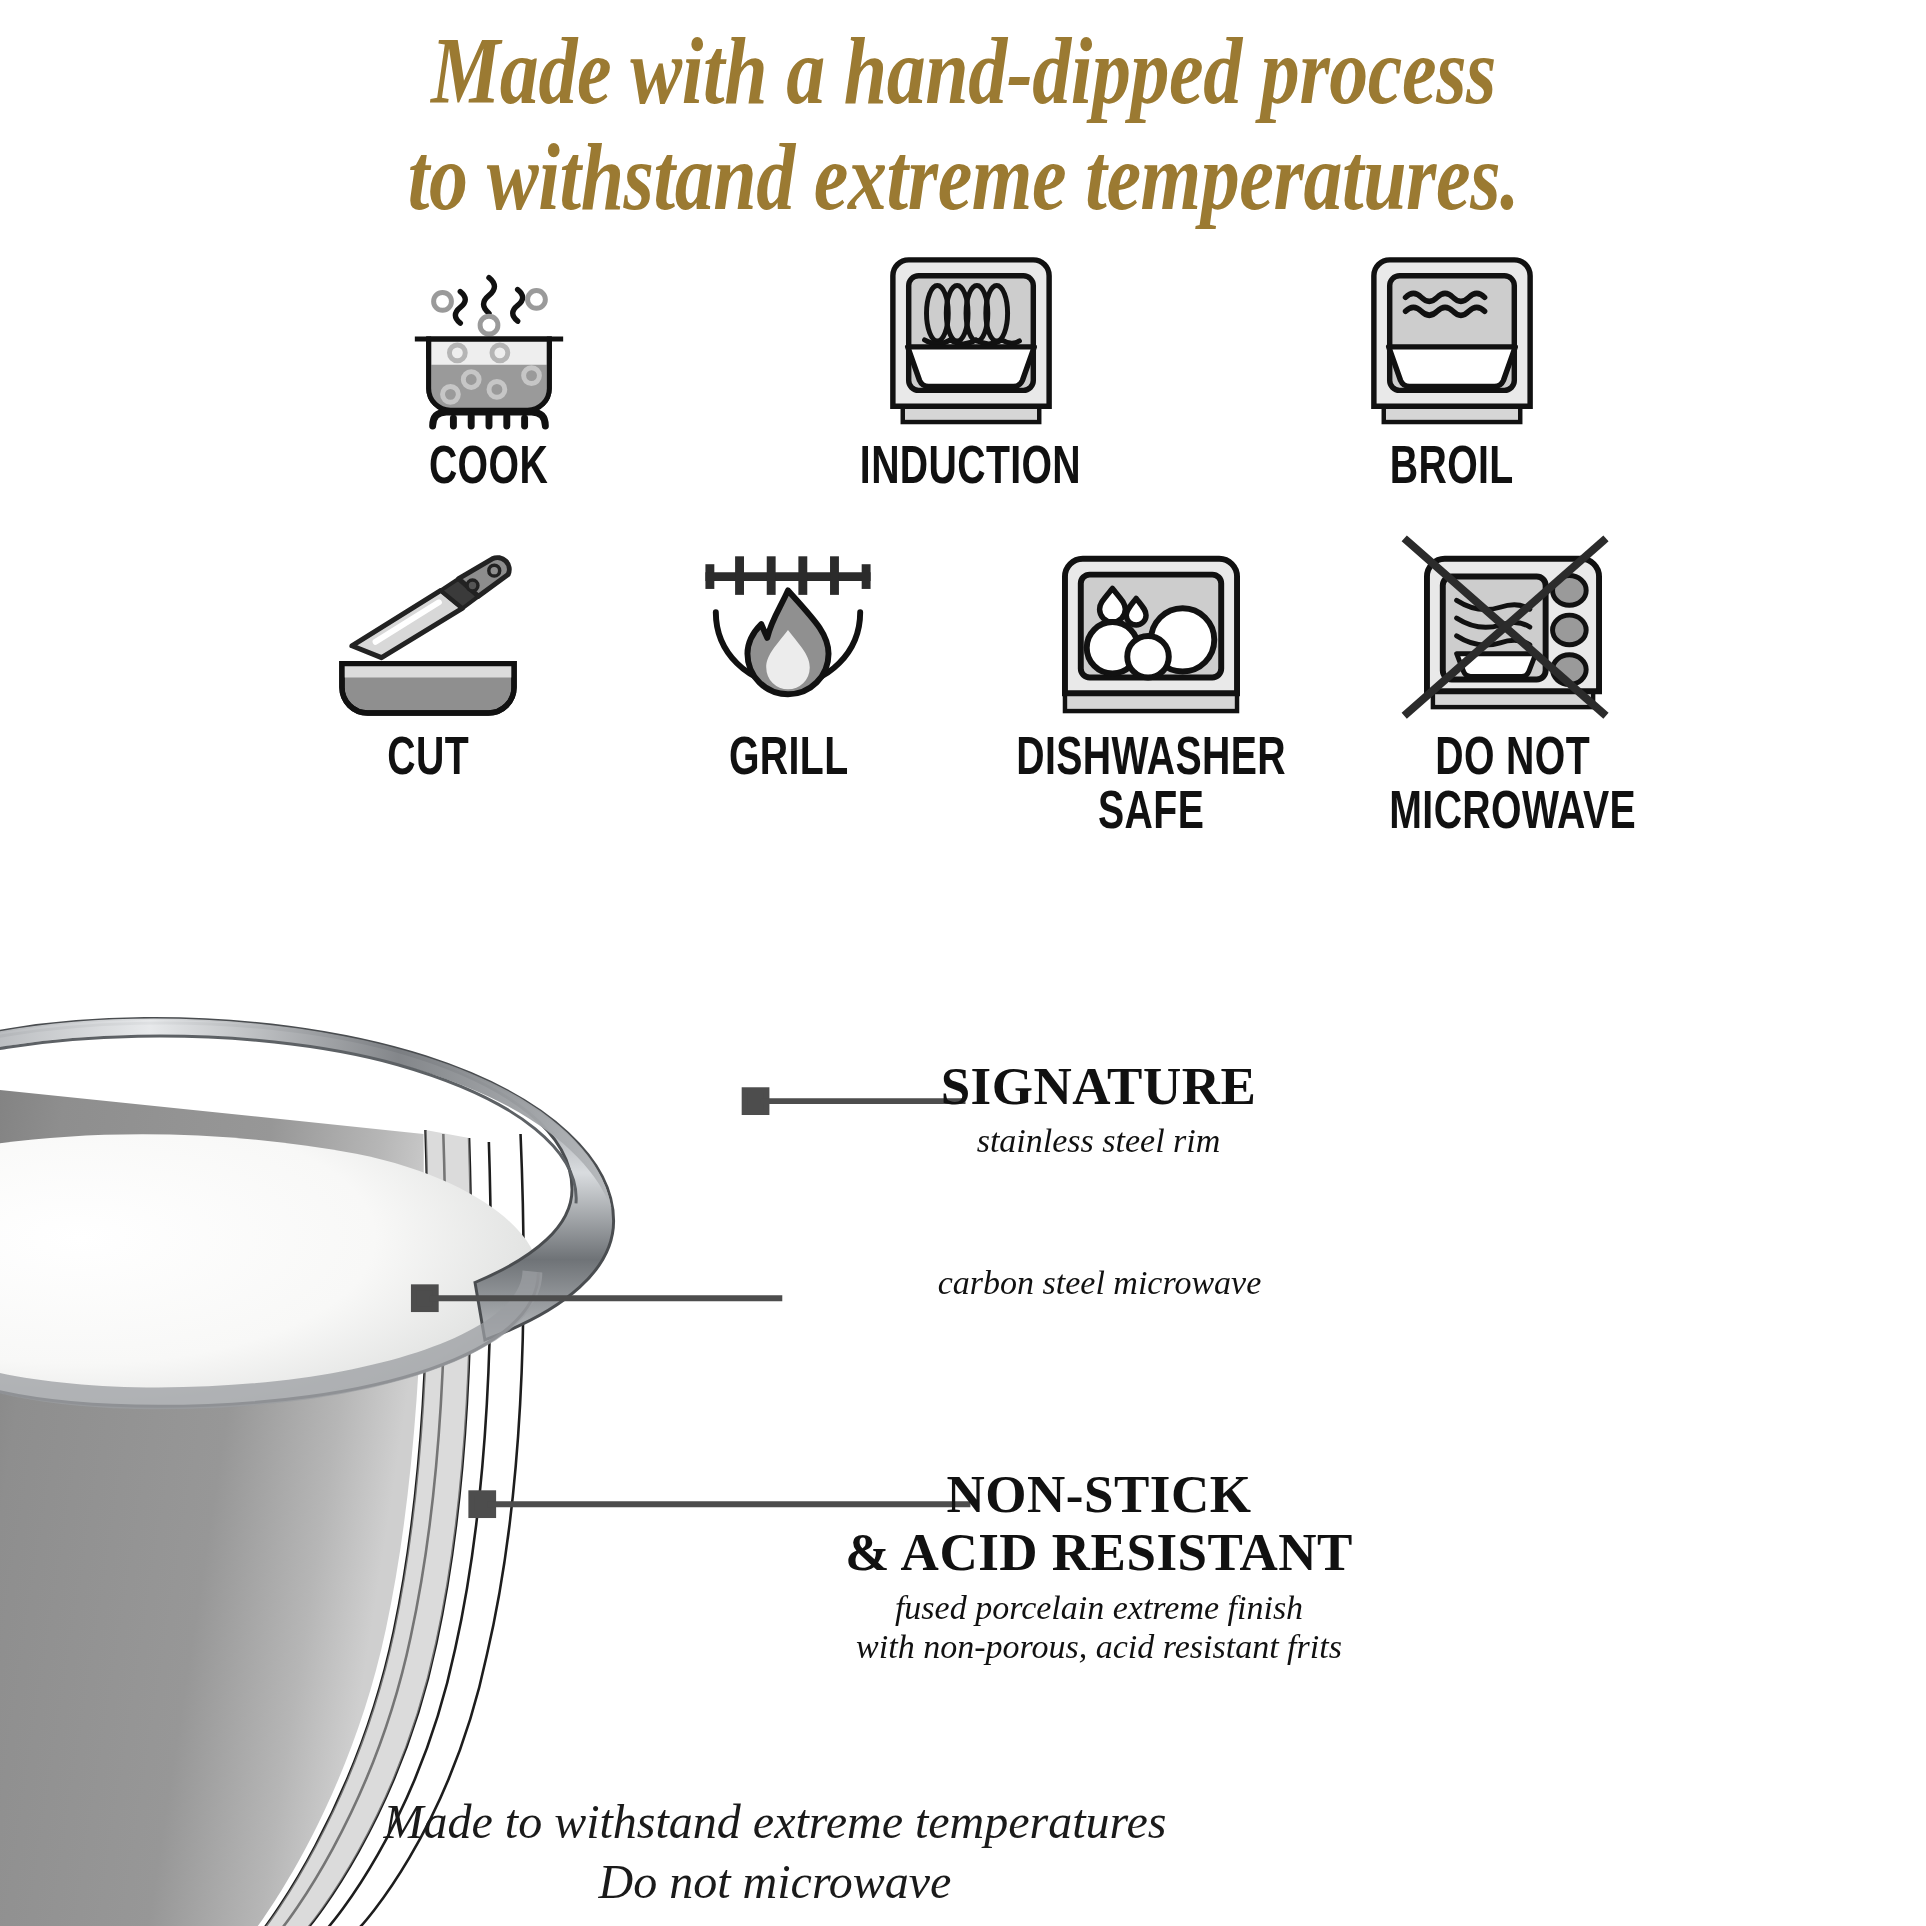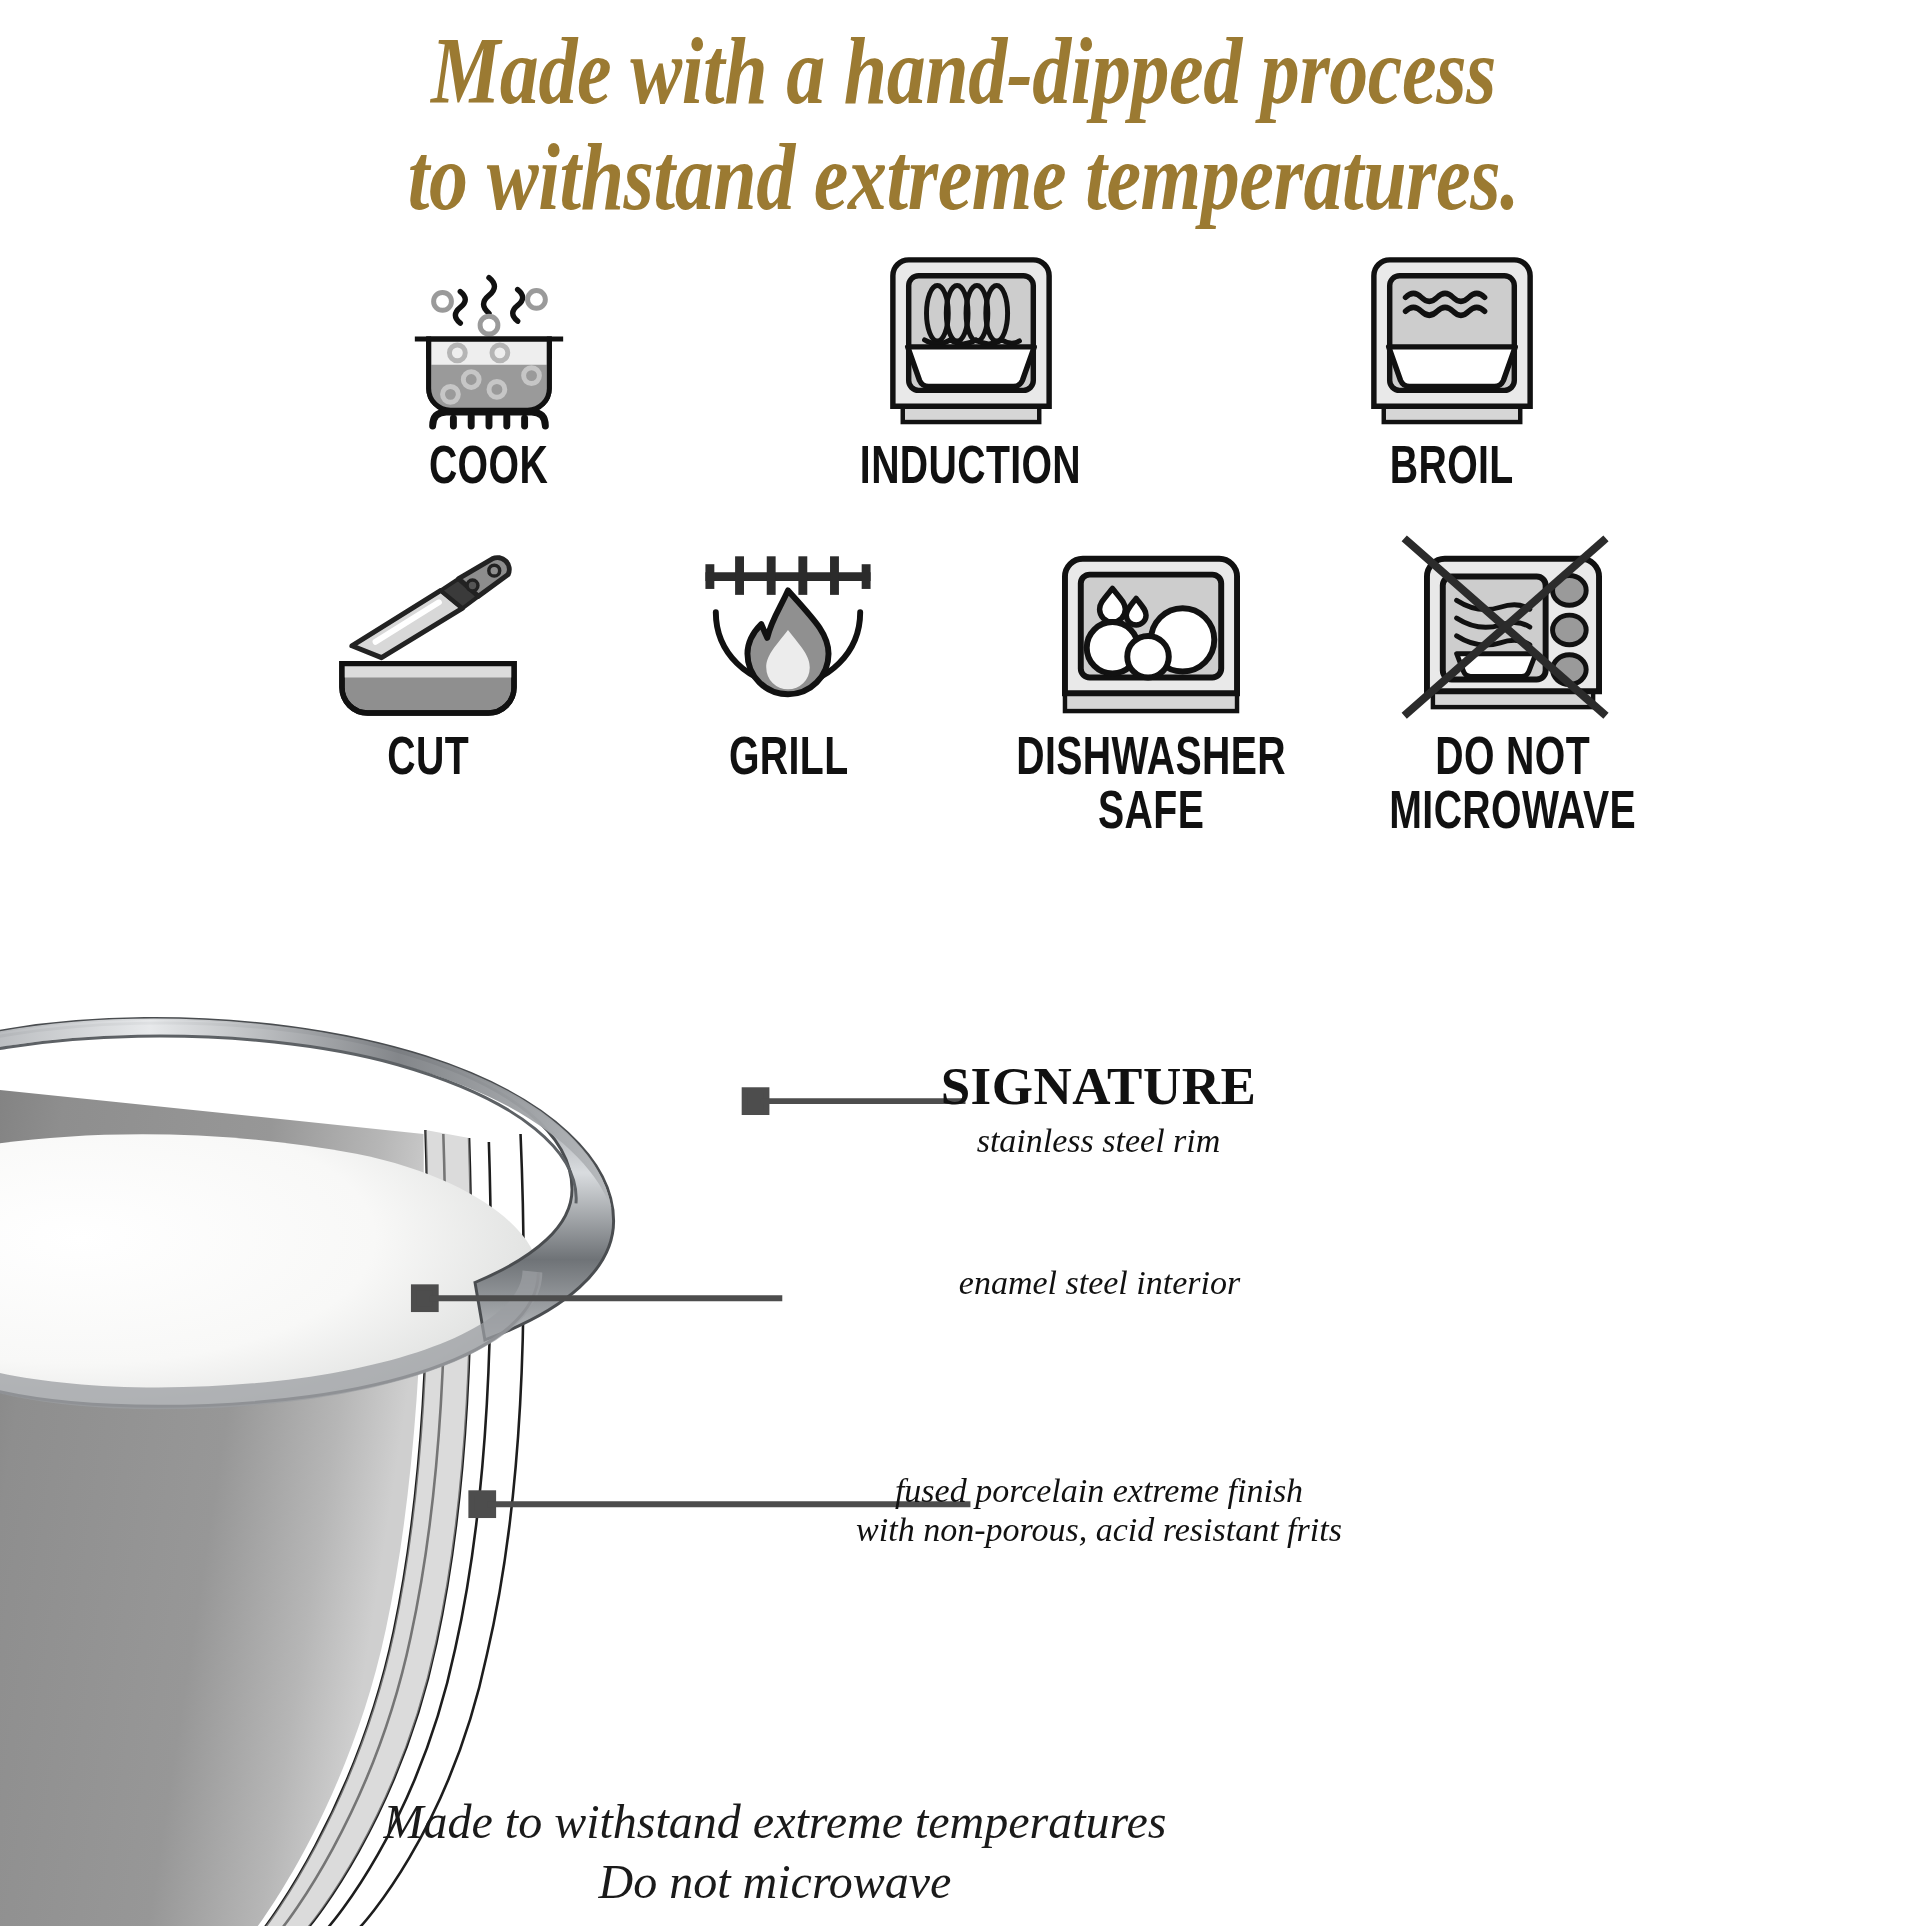--- a/index.html
+++ b/index.html
@@ -434,23 +434,25 @@
     <line x1="492" y1="1519" x2="980" y2="1519"></line>
   </g>
 </svg>
 
 <div class="callout" id="callout-1">
   <div class="c-title">SIGNATURE</div>
   <div class="c-sub">stainless steel rim</div>
 </div>
 
 <div class="callout" id="callout-2">
-  <div class="c-sub">enamel steel interior</div>
+  <div class="c-sub">carbon steel microwave</div>
 </div>
 
 <div class="callout" id="callout-3">
+  <div class="c-title">NON-STICK
+&amp; ACID RESISTANT</div>
   <div class="c-sub">fused porcelain extreme finish
 with non-porous, acid resistant frits</div>
 </div>
 
 <div class="footer-note">Made to withstand extreme temperatures
 Do not microwave</div>
 
 
 </body></html>

